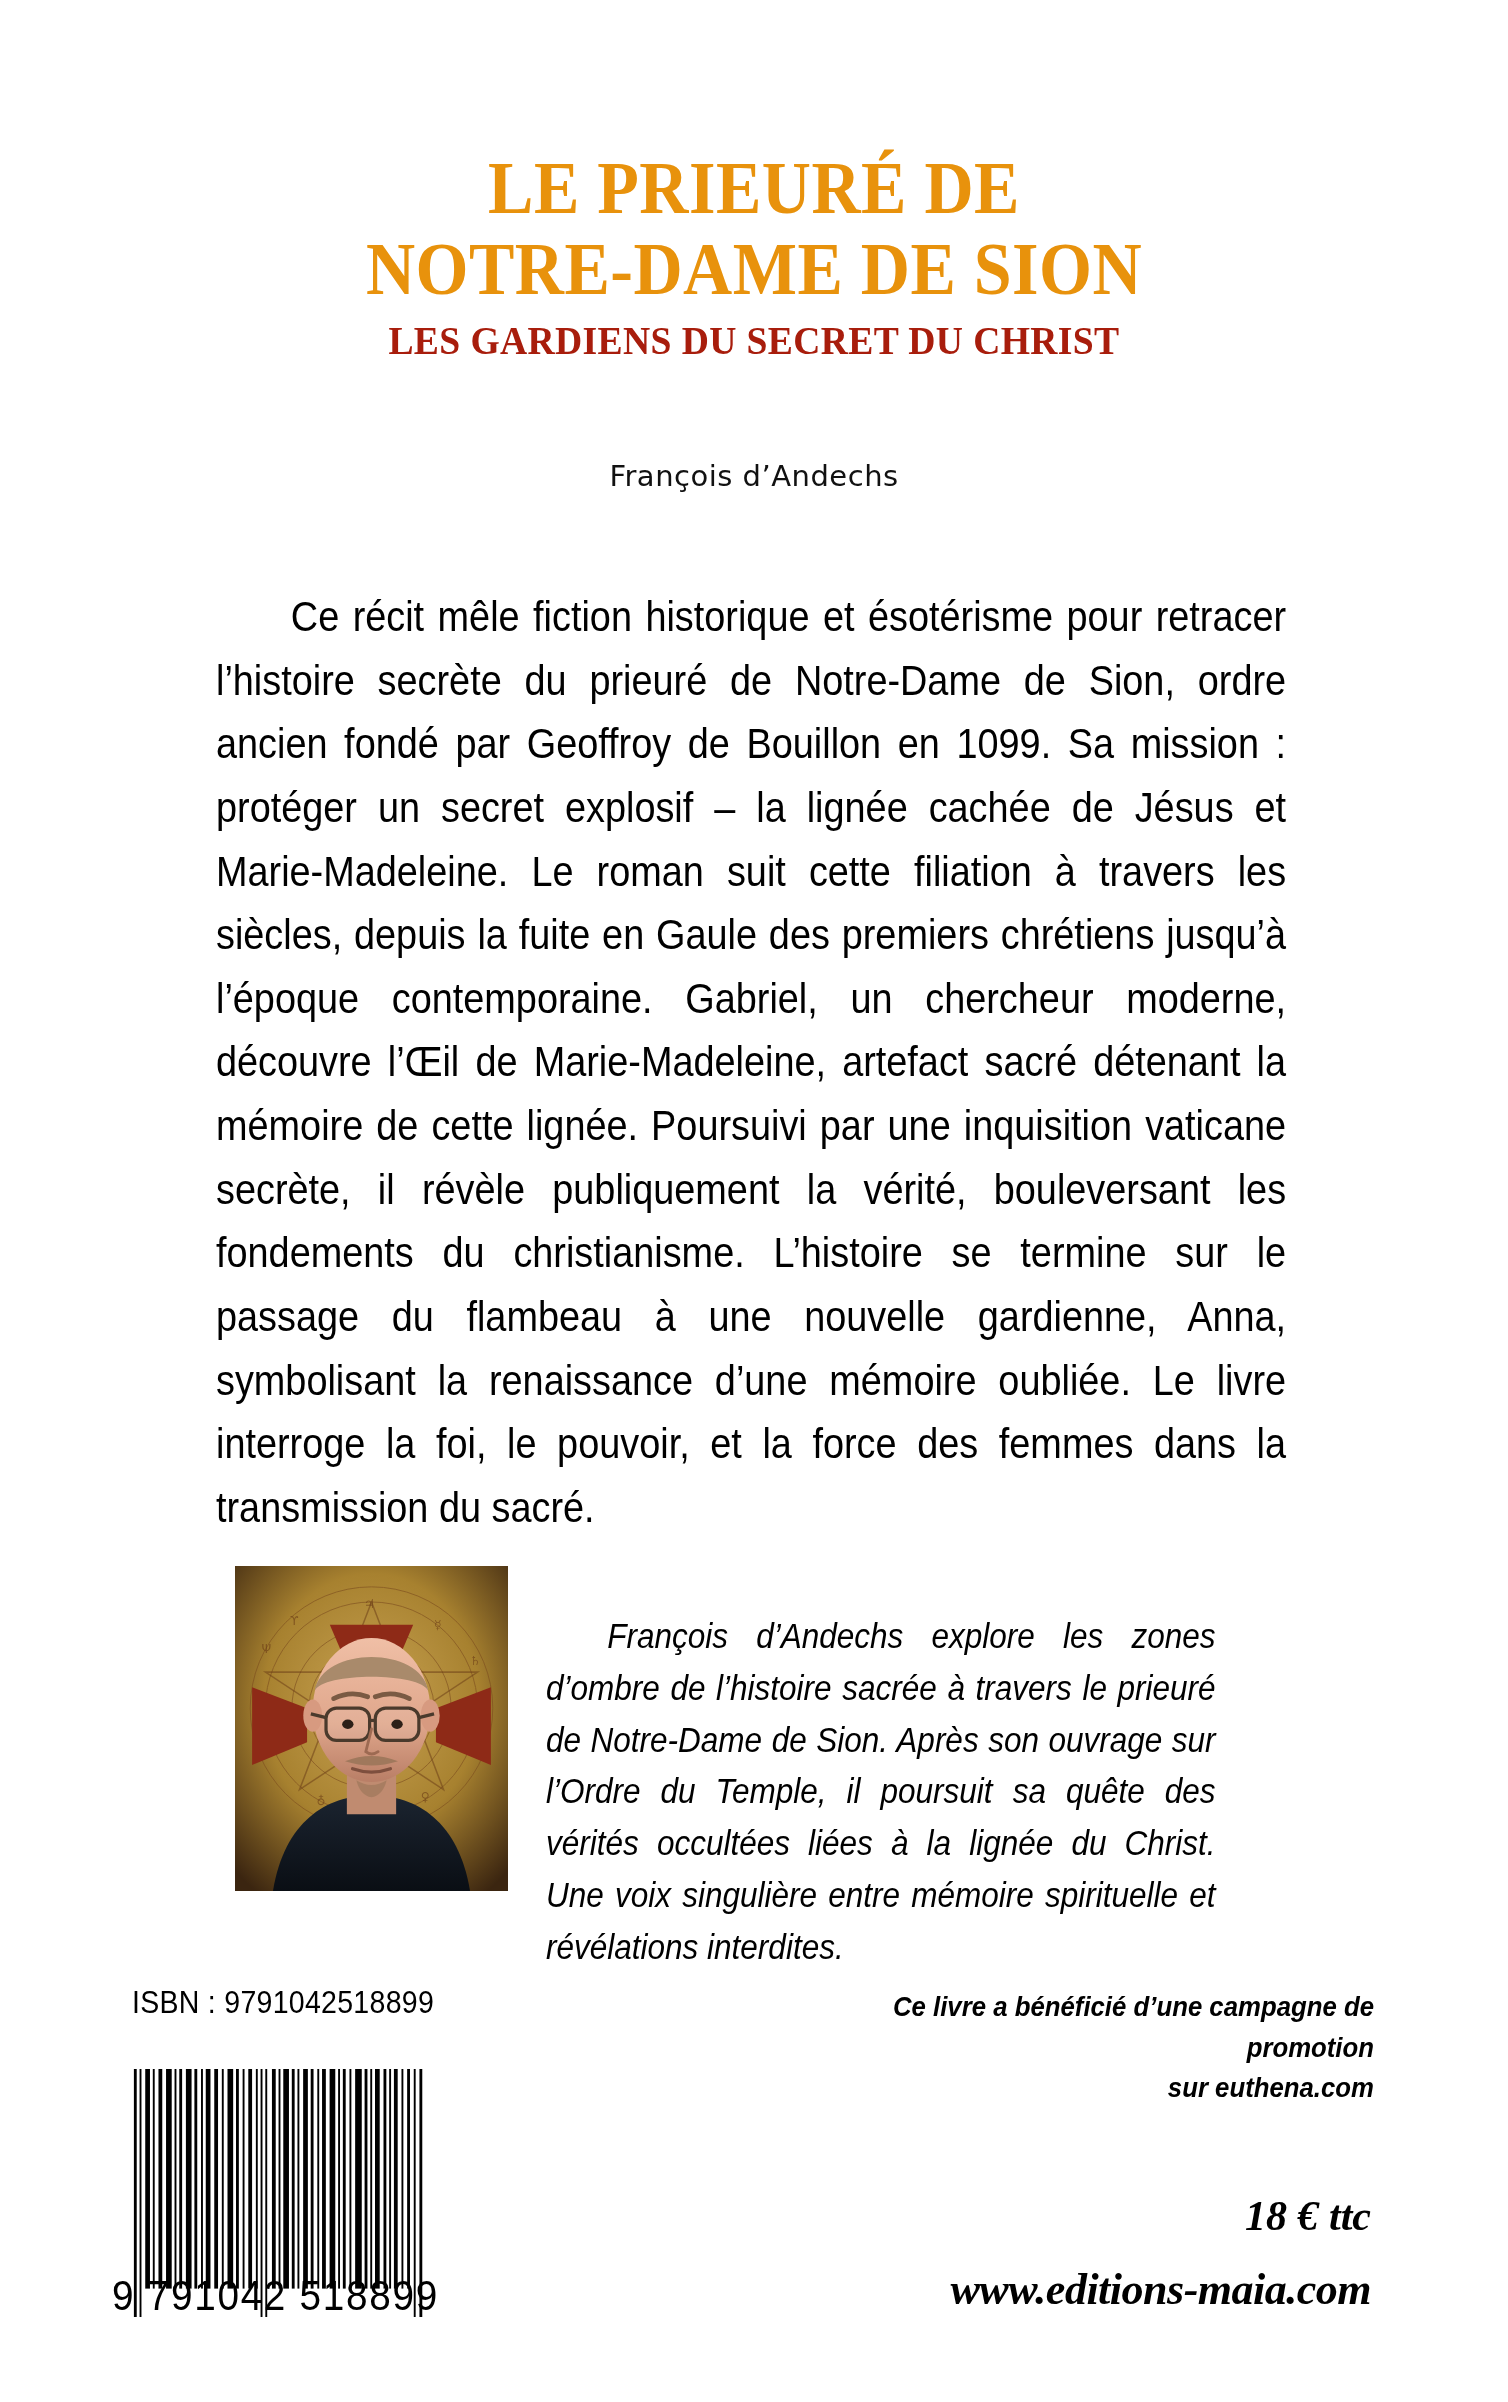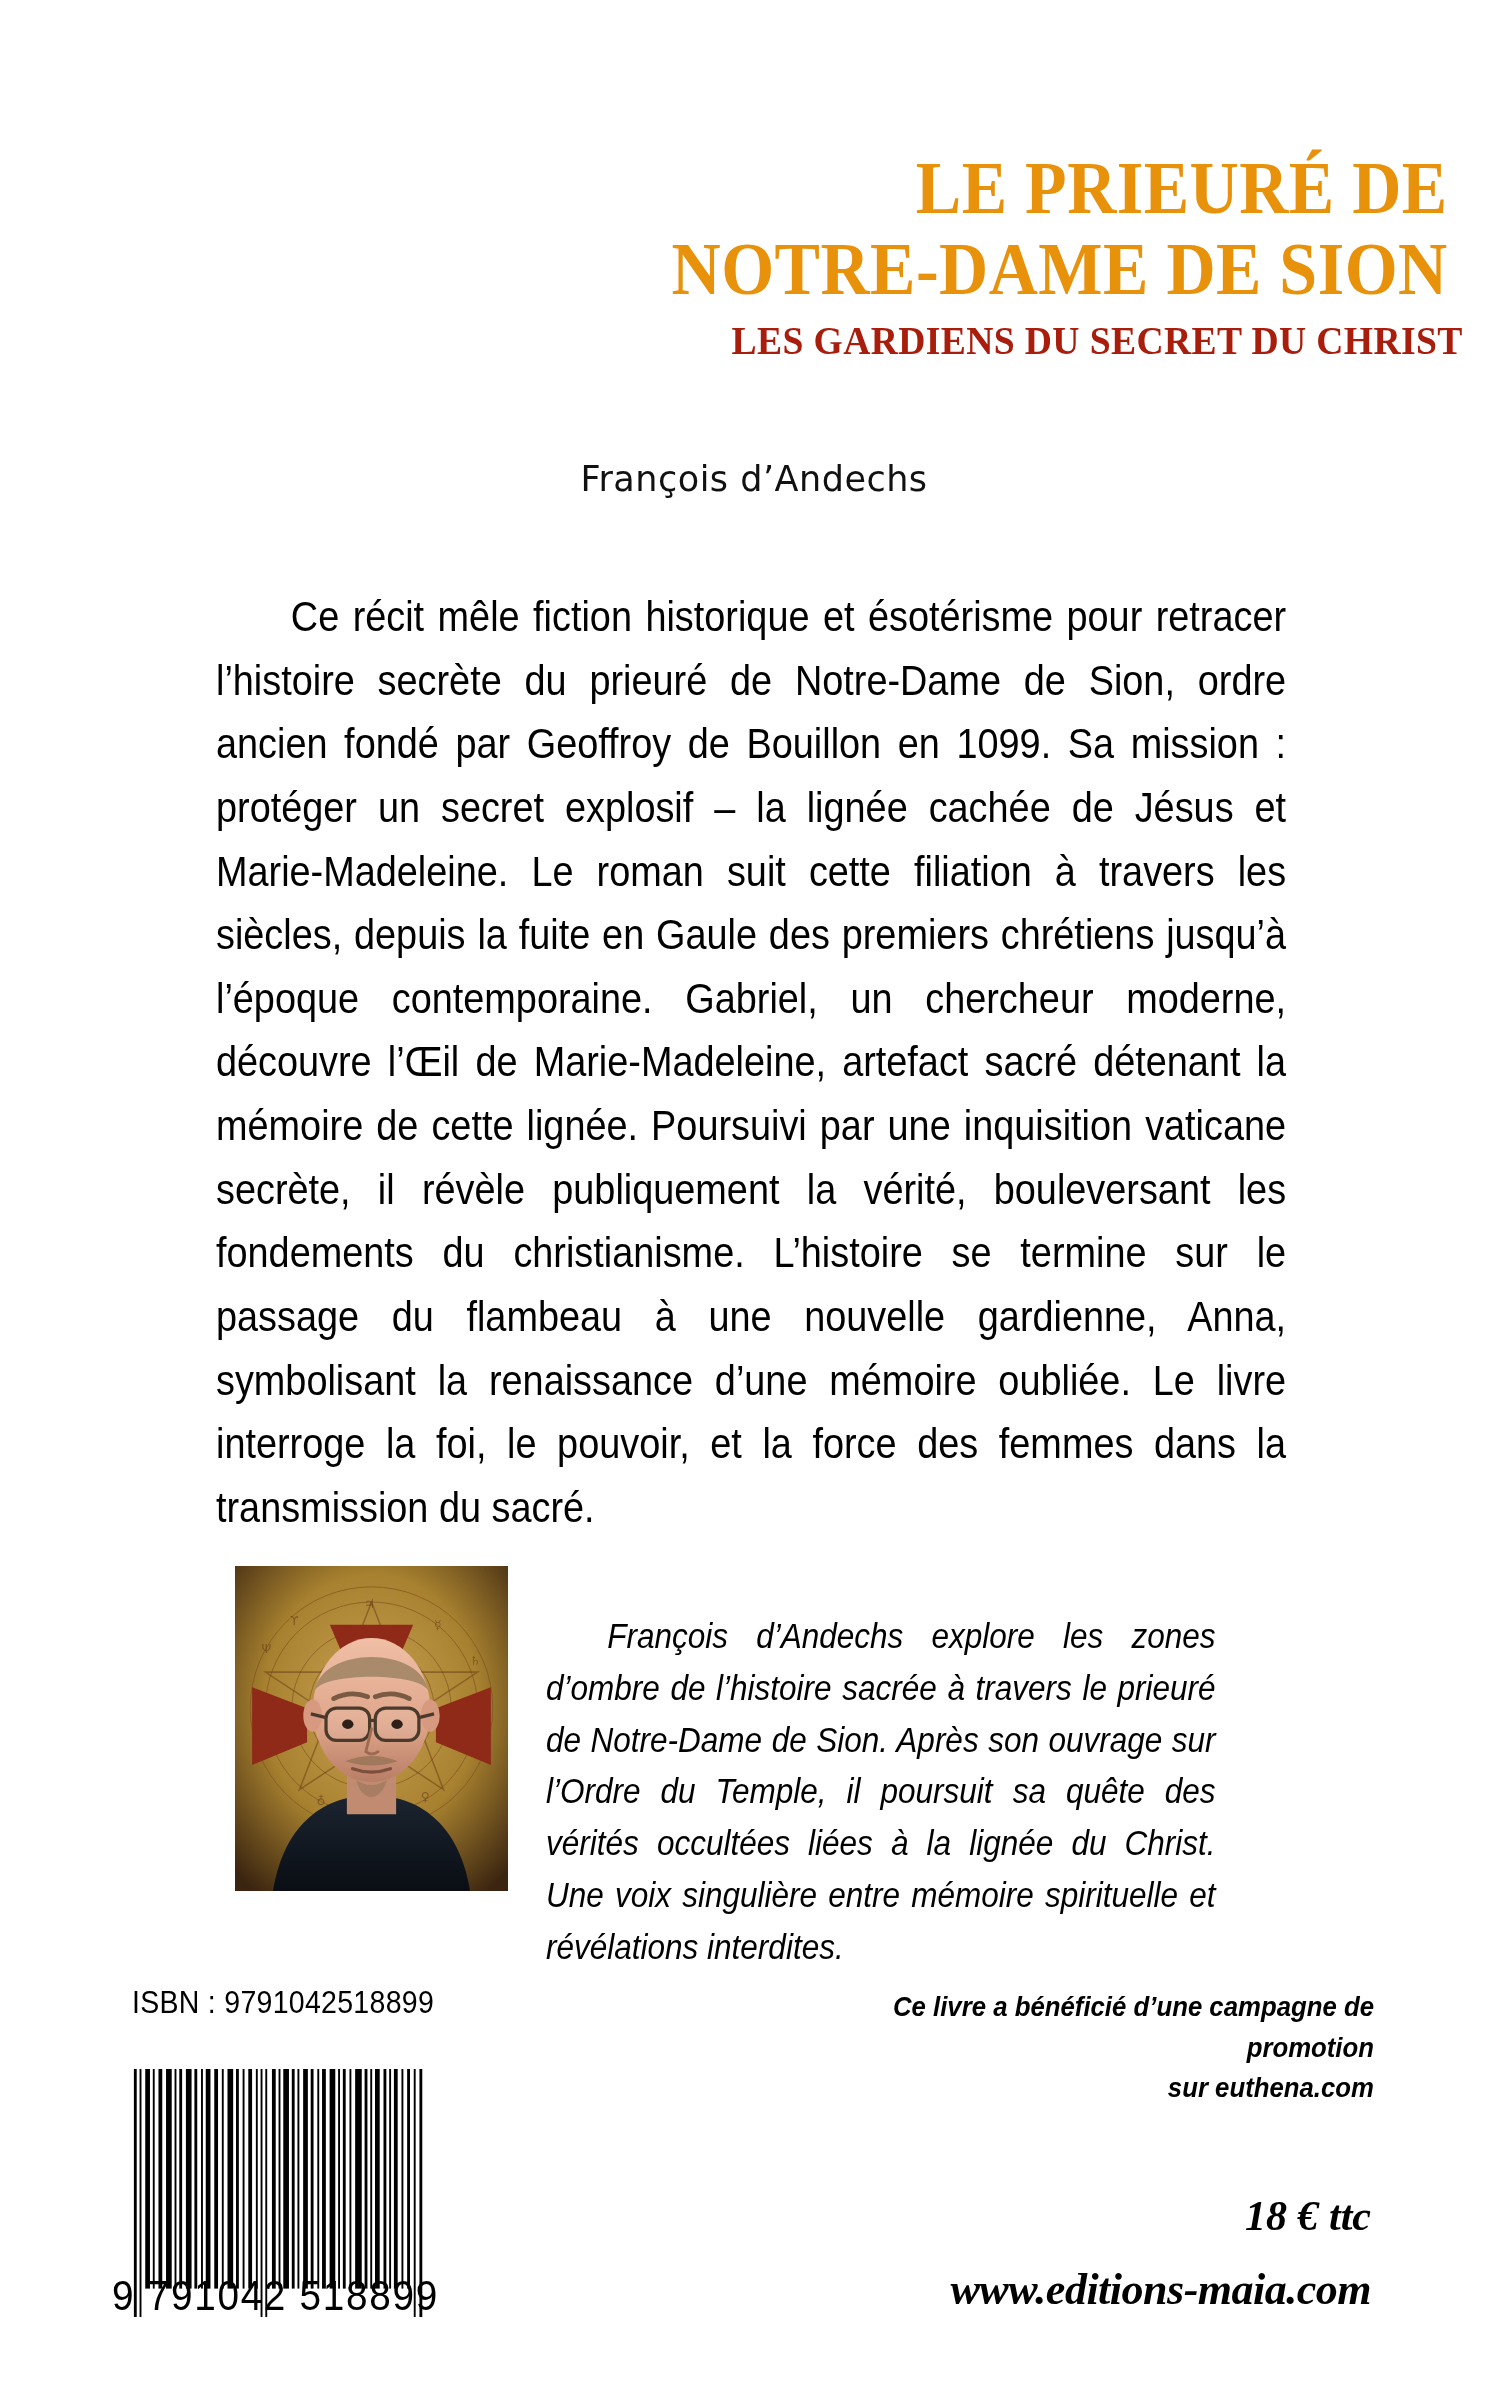--- a/index.html
+++ b/index.html
@@ -22,21 +22,21 @@
     inset: 0;
     background: #ffffff;
   }
 
   
   .title-block {
     position: absolute;
     left: 0;
     top: 151px;
     width: 1508px;
-    text-align: right;
+    text-align: center;
   }
   .title-line {
     font-family: "Liberation Serif", serif;
     font-weight: 700;
     color: #E8920C;
     letter-spacing: 0.5px;
     line-height: 1.02;
     white-space: nowrap;
   }
   .title-line-1 {
@@ -60,21 +60,21 @@
   }
 
   
   .author-name {
     position: absolute;
     left: 0;
     top: 459px;
     width: 1508px;
     text-align: center;
     font-family: "DejaVu Sans", sans-serif;
-    font-size: 35px;
+    font-size: 29px;
     font-weight: 400;
     color: #111111;
     letter-spacing: 0.5px;
   }
 
   
   .blurb {
     position: absolute;
     left: 216px;
     top: 585px;

